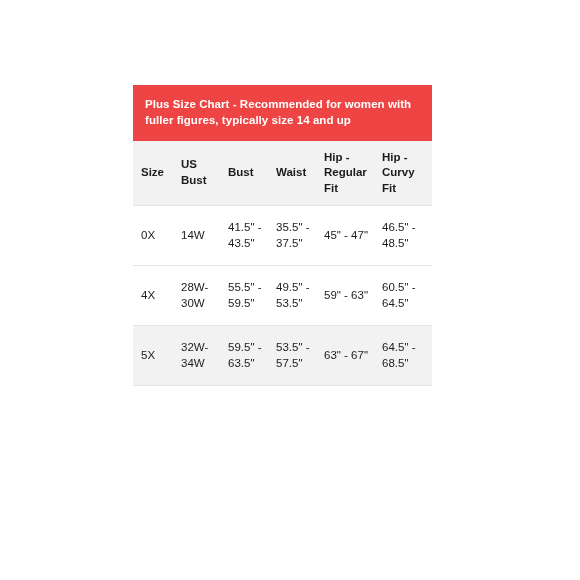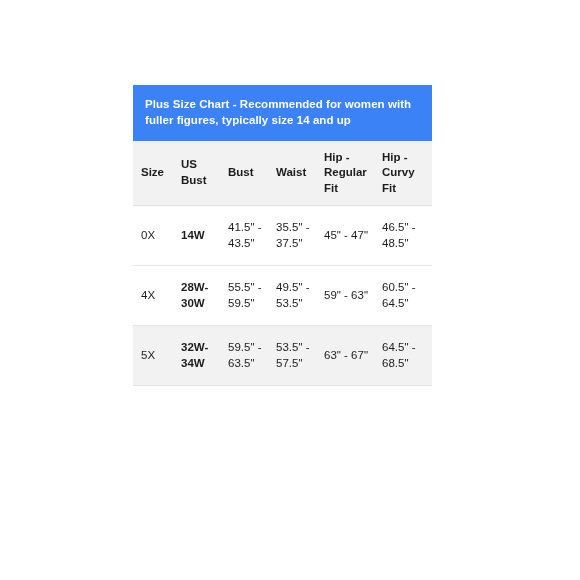--- a/index.html
+++ b/index.html
@@ -20,21 +20,21 @@
     background: #ffffff;
   }
   .chart-card {
     position: absolute;
     left: 133px;
     top: 85px;
     width: 299px;
     background: #ffffff;
   }
   .chart-caption {
-    background: #3b82f6;
+    background: #ef4444;
     color: #ffffff;
     font-size: 11.5px;
     font-weight: bold;
     line-height: 1.42;
     padding: 11px 12px 12px 12px;
     box-sizing: border-box;
     letter-spacing: 0.05px;
   }
   table.size-table {
     width: 299px;
@@ -65,21 +65,21 @@
   table.size-table tbody tr.row-odd td {
     background: #ffffff;
   }
   table.size-table tbody tr.row-even td {
     background: #f2f2f2;
   }
   table.size-table tbody td.col-size {
     font-weight: normal;
   }
   table.size-table tbody td.col-ussize {
-    font-weight: bold;
+    font-weight: normal;
   }
   
   col.c-size     { width: 40px; }
   col.c-ussize   { width: 47px; }
   col.c-bust     { width: 48px; }
   col.c-waist    { width: 48px; }
   col.c-hipreg   { width: 58px; }
   col.c-hipcurvy { width: 58px; }
 </style>
 </head>

